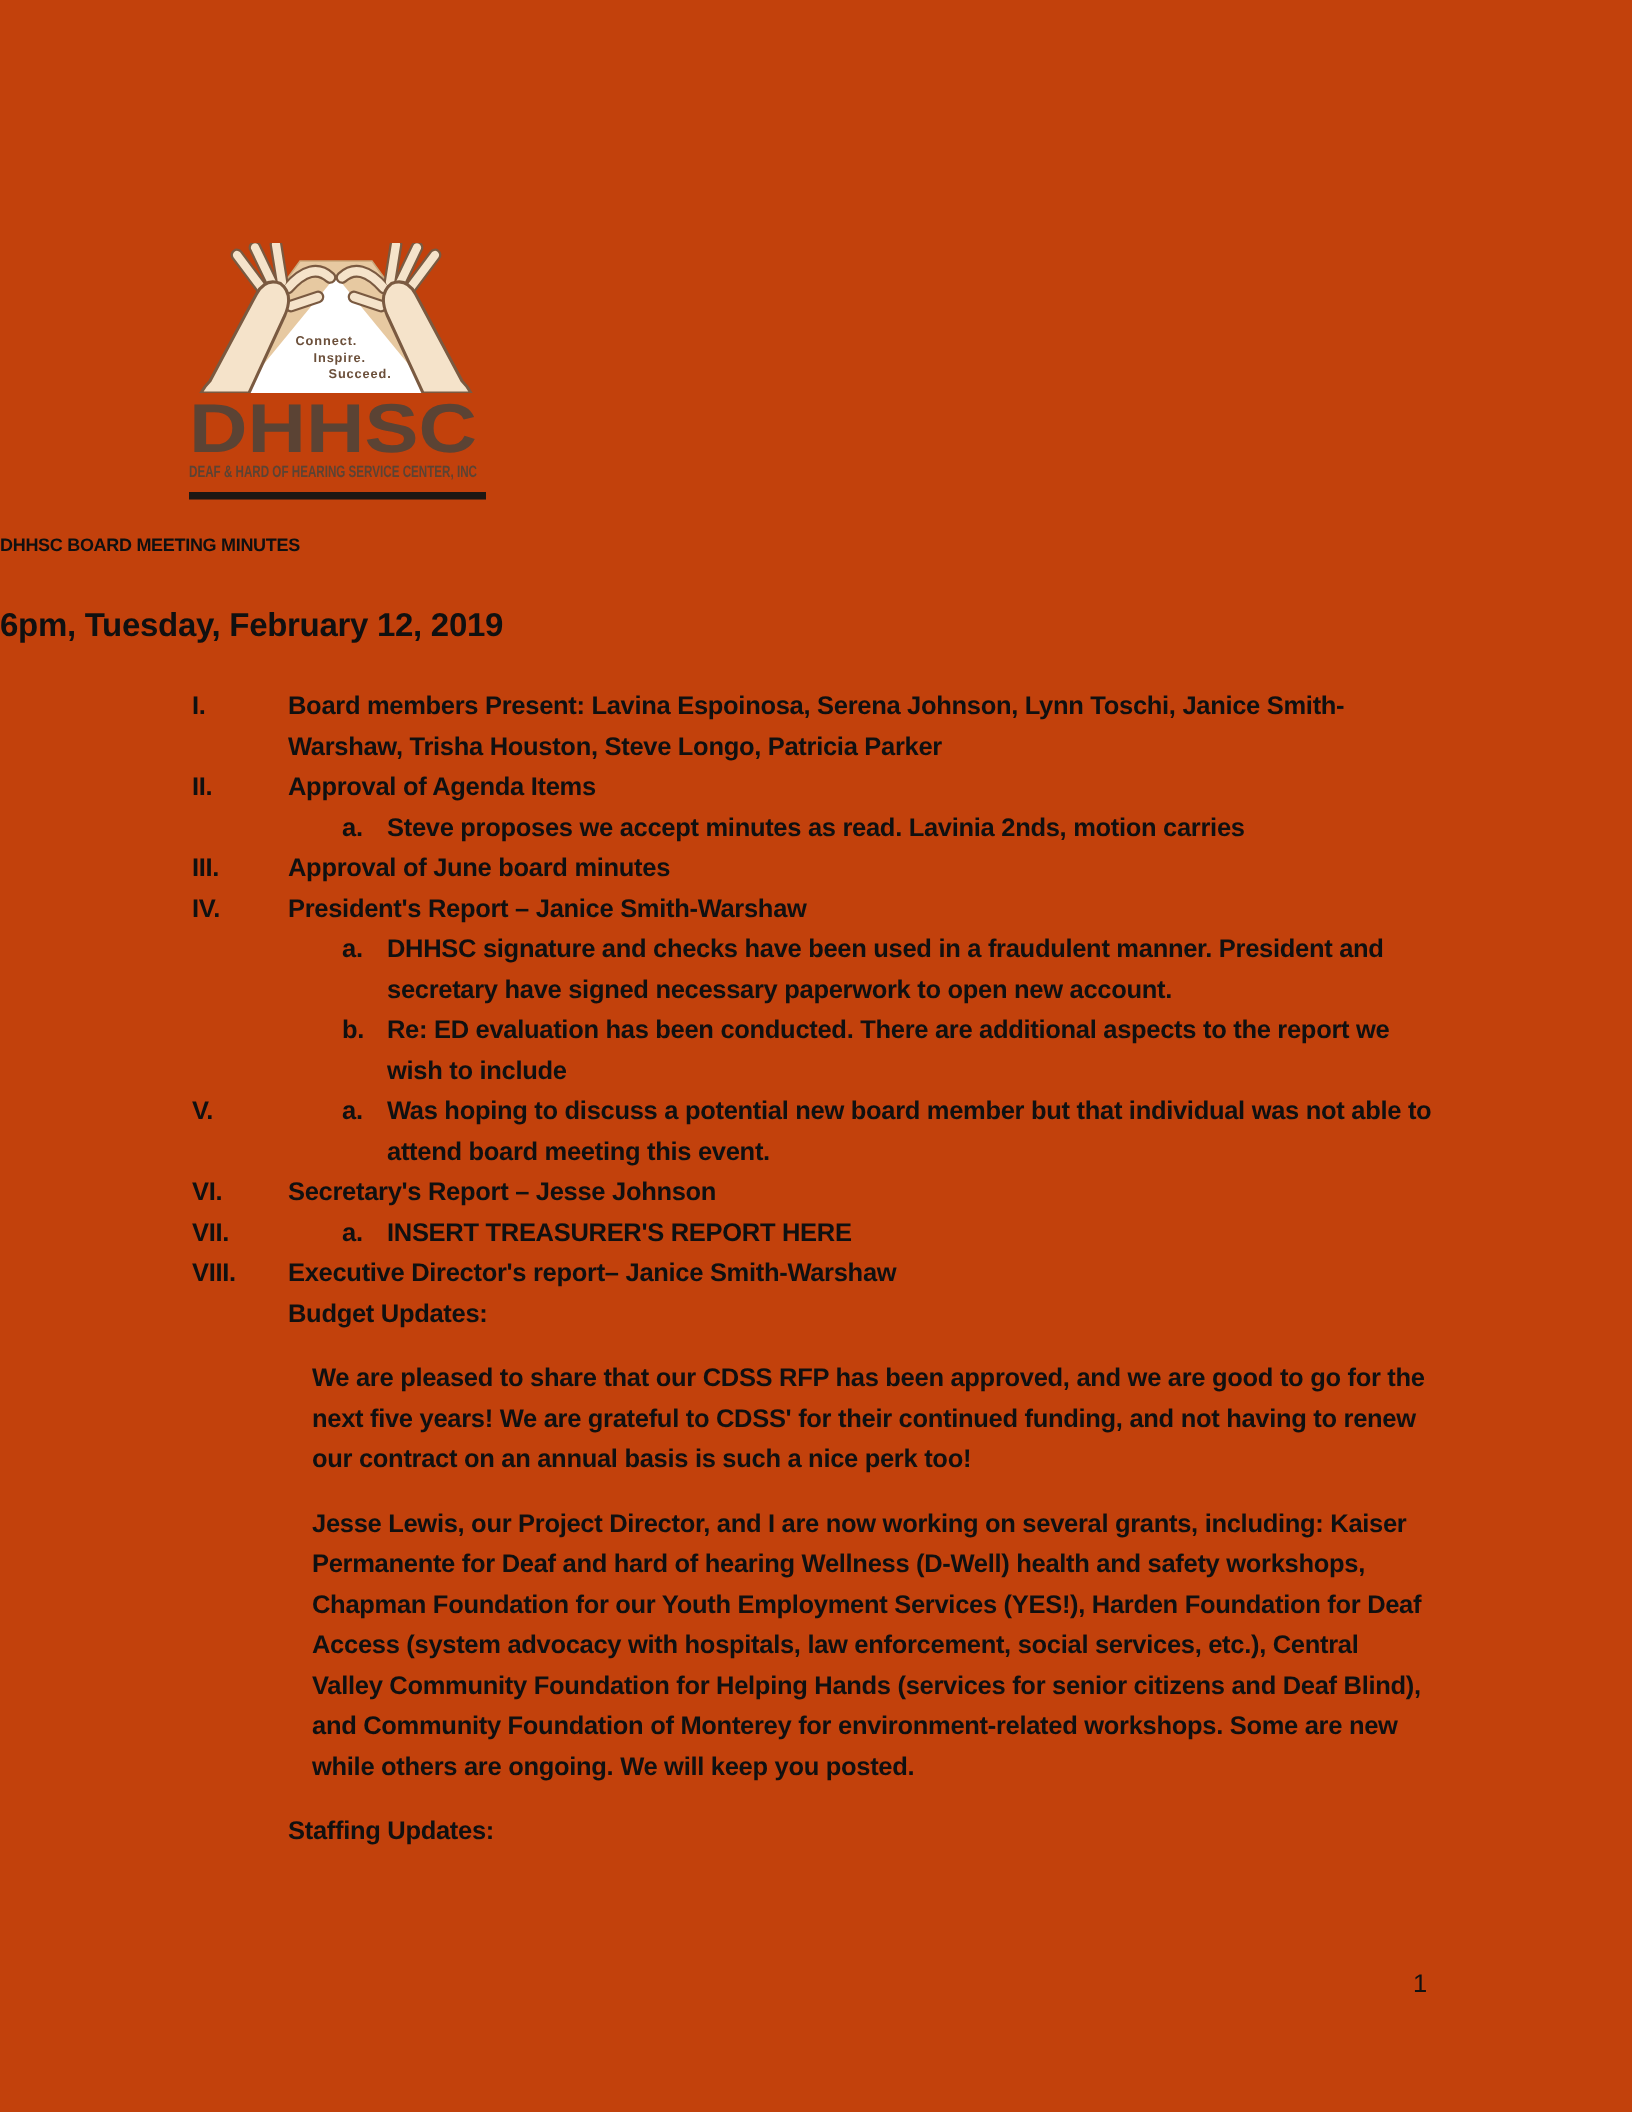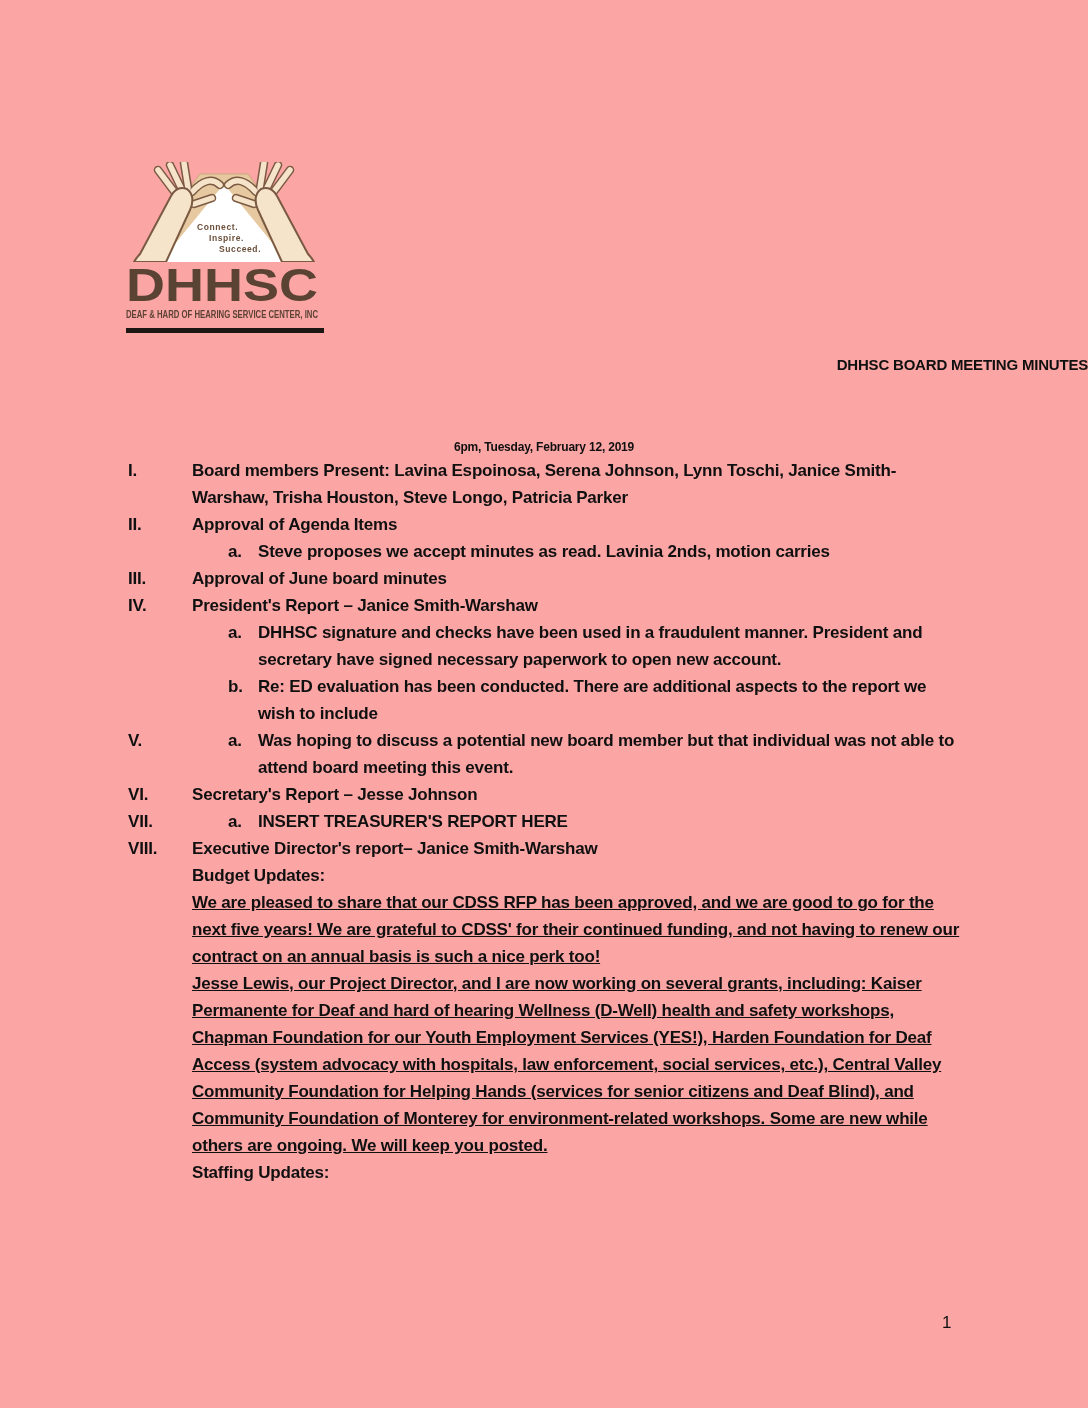--- a/index.html
+++ b/index.html
@@ -7,50 +7,50 @@
   body {
     width: 1088px; height: 1408px;
     background: #ffffff;
     font-family: "Liberation Sans", sans-serif;
     font-weight: 700;
     color: #101010;
     position: relative;
     overflow: hidden;
     -webkit-font-smoothing: antialiased;
   }
-  .page { position: absolute; inset: 0; background: #fca5a5; padding-left: 40px; }
+  .page { position: absolute; inset: 0; background: #c2410c; padding-left: 40px; }
 
   
   .logo { position: absolute; left: 126px; top: 162px; width: 200px; }
   .hands-svg { display: block; width: 196px; height: 100px; }
   .wordmark-svg { display: block; width: 196px; height: 58px; margin-top: 2px; }
   .logo-underline { width: 198px; height: 5px; background: #1c1713; margin-top: 6px; }
 
   
   .doc-title {
     position: absolute; top: 356px; left: 0; width: 100%;
-    text-align: right; font-size: 15px; letter-spacing: -0.2px;
+    text-align: left; font-size: 12px; letter-spacing: -0.2px;
   }
   .doc-datetime {
     position: absolute; top: 404px; left: 0; width: 100%;
-    text-align: center; font-size: 12px; letter-spacing: -0.2px; margin-top: 36px;
+    text-align: left; font-size: 22px; letter-spacing: -0.2px;
   }
 
   
   .agenda {
     position: absolute; top: 457px; left: 128px; width: 838px;
     font-size: 17px; line-height: 27px; letter-spacing: -0.2px;
   }
   .row { display: flex; align-items: flex-start; }
   .num { flex: 0 0 64px; }
   .cnt { flex: 1; min-width: 0; }
   .sub { display: flex; margin-left: 36px; align-items: flex-start; }
   .sm { flex: 0 0 30px; }
   .st { flex: 1; min-width: 0; }
-  .edp { margin: 0; text-decoration: underline; }
+  .edp { margin: 16px; }
   .edh { margin: 0; }
 
   
   .page-number {
     position: absolute; top: 1313px; left: 942px;
     font-size: 17px; font-weight: 400; color: #111;
     font-family: "Liberation Sans", sans-serif;
   }
 </style>
 </head>

